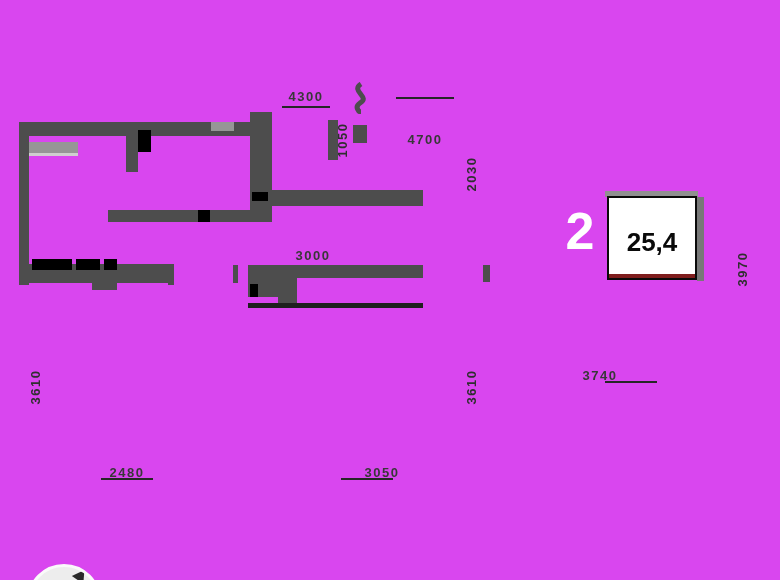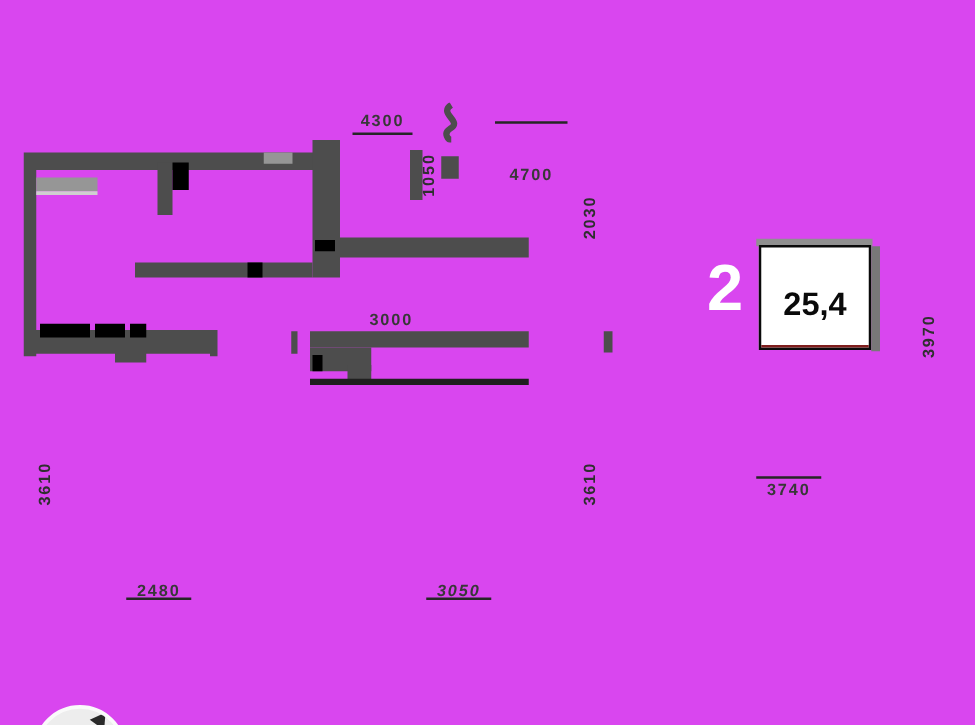--- a/index.html
+++ b/index.html
@@ -29,21 +29,21 @@
   .shadow-right{position:absolute;left:697px;top:197px;width:7px;height:84px;background:#787878;}
   .area-box{
     position:absolute;left:607px;top:196px;width:90px;height:84px;
     background:#ffffff;border:2px solid #0a0a0a;box-sizing:border-box;
     display:flex;flex-direction:column;
   }
   .area-cell{
     flex:1;display:flex;align-items:center;justify-content:center;
     color:#0a0a0a;font-size:26px;font-weight:800;line-height:1;
   }
-  .area-cell.top{border-bottom:2px solid #7f1d1d;margin-top:12px;}
+  .area-cell.top{border-bottom:4px solid #7f1d1d;margin-top:12px;}
   .compass{
     position:absolute;left:27px;top:564px;width:74px;height:74px;border-radius:50%;
     border:3px solid #fafafa;background:#ededed;box-sizing:border-box;overflow:hidden;
   }
   .compass-needle{
     position:absolute;left:44px;top:2px;width:0;height:0;
     border-left:7px solid transparent;border-right:7px solid transparent;
     border-bottom:12px solid #2a2a2a;transform:rotate(35deg);
   }
   .break-symbol{position:absolute;left:348px;top:82px;}
@@ -93,23 +93,23 @@
   <div class="dimline" style="left:341px;top:478px;width:52px;"></div>
 
   <div class="dim" style="left:276px;top:89px;width:60px;">4300</div>
   <div class="dim" style="left:395px;top:84px;width:60px;margin-top:48px;">4700</div>
   <div class="dim v" style="left:315px;top:133px;">1050</div>
   <div class="dim v" style="left:444px;top:167px;">2030</div>
   <div class="dim" style="left:283px;top:248px;width:60px;">3000</div>
   <div class="dim v" style="left:715px;top:262px;">3970</div>
   <div class="dim v" style="left:8px;top:380px;">3610</div>
   <div class="dim v" style="left:444px;top:380px;">3610</div>
-  <div class="dim" style="left:601px;top:368px;width:60px;margin-top:16px;">3740</div>
+  <div class="dim" style="left:570px;top:368px;width:60px;">3740</div>
   <div class="dim" style="left:97px;top:465px;width:60px;">2480</div>
-  <div class="dim" style="left:337px;top:465px;width:60px;font-style:italic;">3050</div>
+  <div class="dim" style="left:352px;top:465px;width:60px;">3050</div>
 
   <div class="unit-number">2</div>
   <div class="shadow-top"></div>
   <div class="shadow-right"></div>
   <div class="area-box">
     <div class="area-cell top">25,4</div>
   </div>
 
   <div class="compass">
     <div class="compass-needle"></div>

